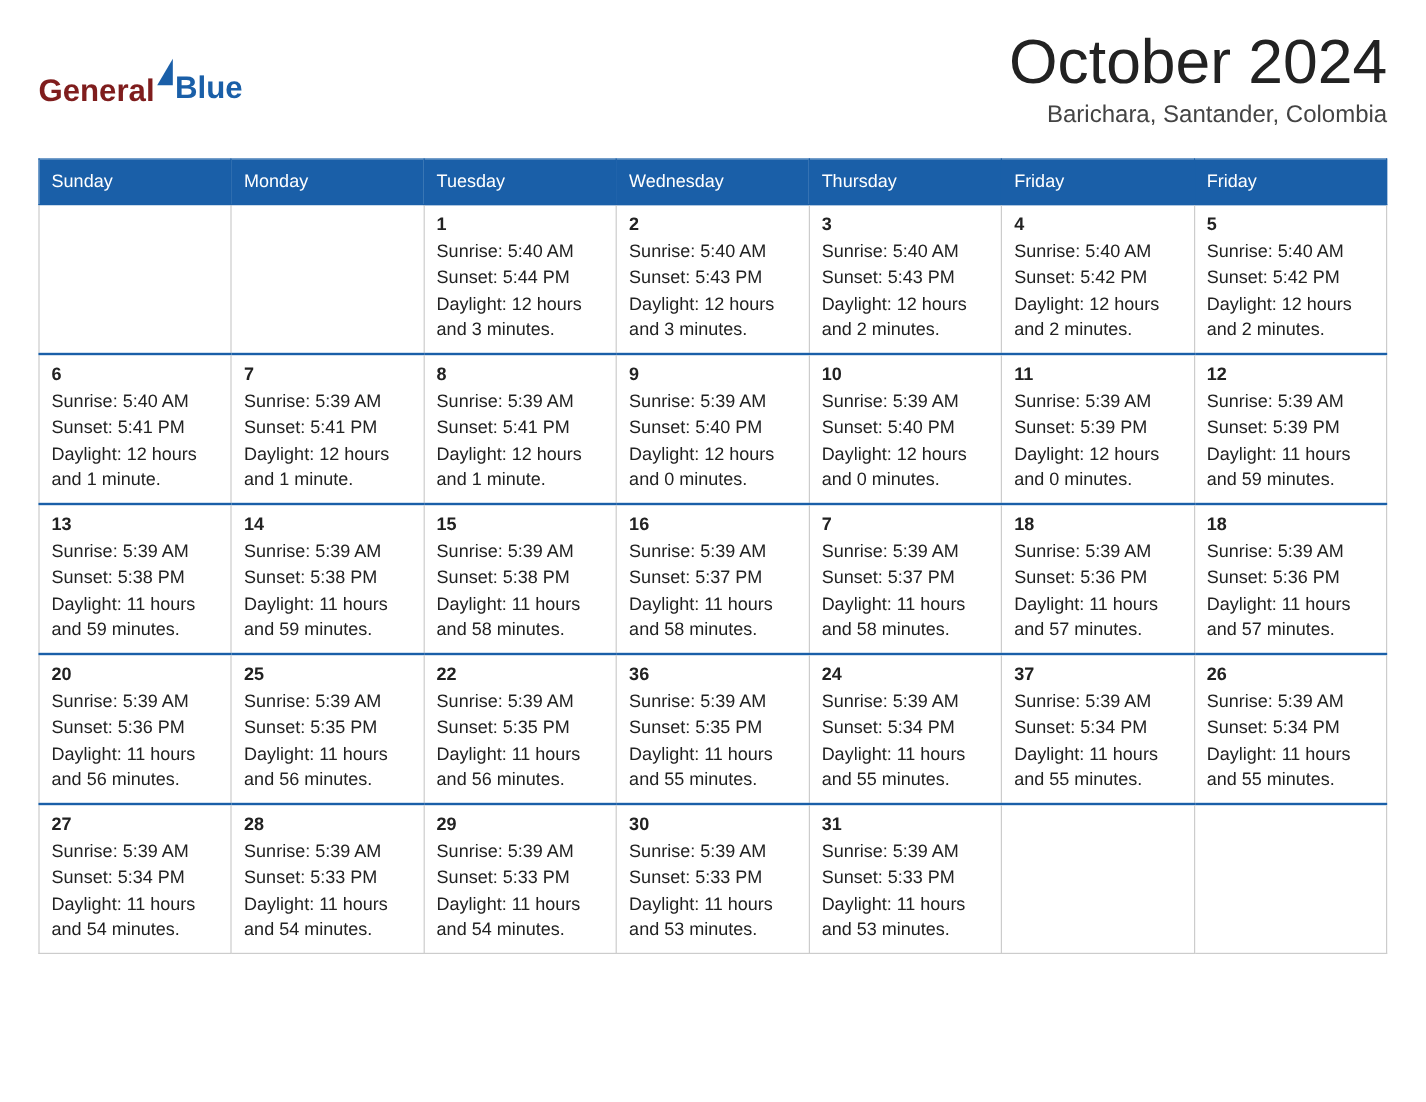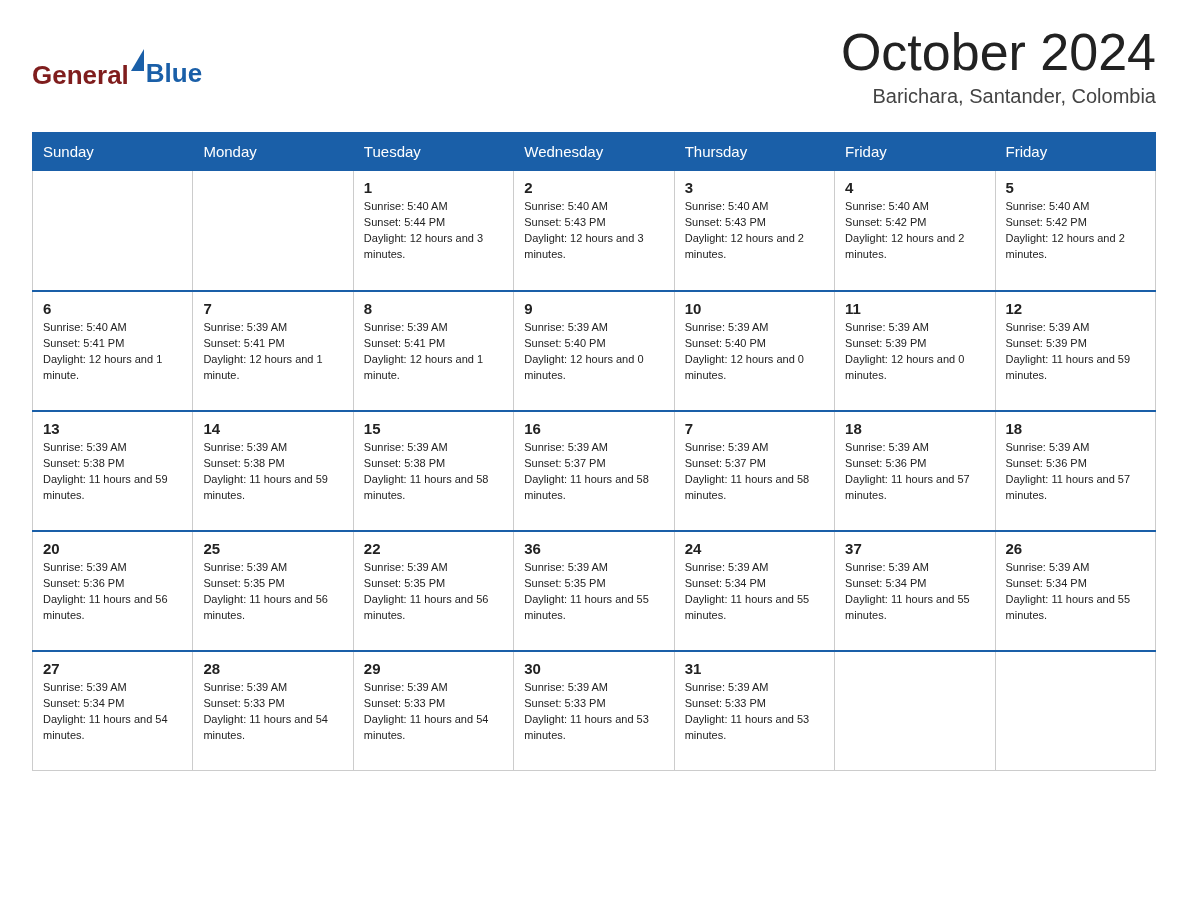--- a/index.html
+++ b/index.html
@@ -82,21 +82,21 @@
       height: 120px;
     }
     .cell-day-num {
       font-size: 15px;
       font-weight: bold;
       color: #222;
       display: block;
       margin-bottom: 3px;
     }
     .cell-info {
-      font-size: 11px;
+      font-size: 15px;
       color: #222;
       line-height: 1.45;
     }
     .empty-cell {
       background: #fff;
     }
     .row-divider td {
       border-top: 2px solid #1a5fa8;
     }
   </style>

